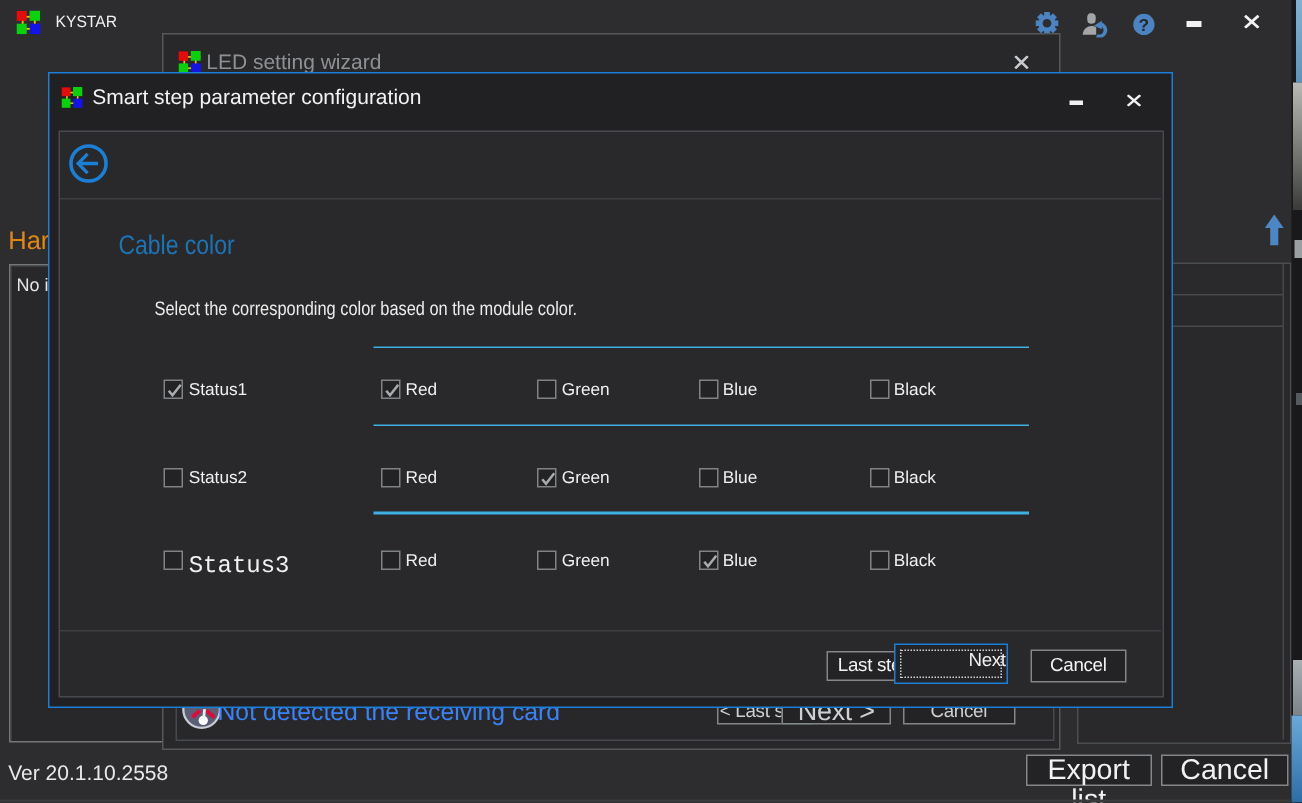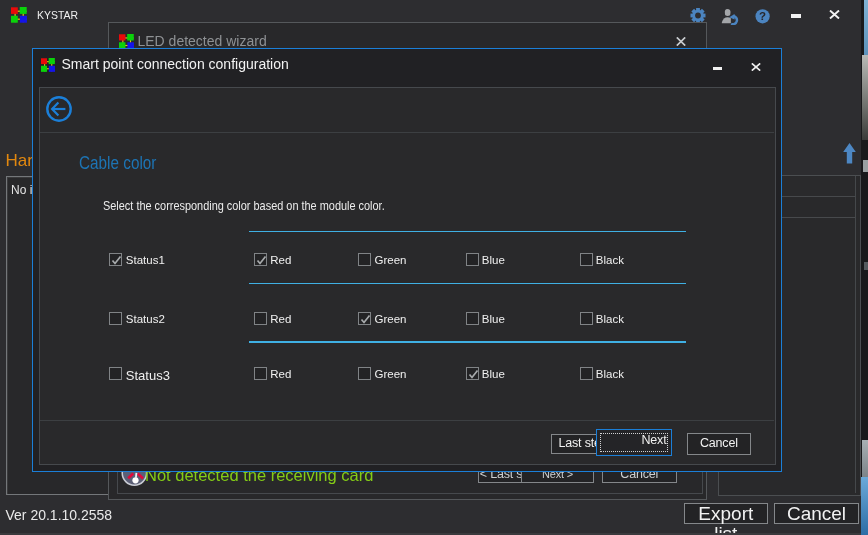--- a/index.html
+++ b/index.html
@@ -84,53 +84,53 @@
   <svg class="abs" style="left:10px;top:11px;" width="16" height="16" viewBox="0 0 17 17">
     <rect x="3.5" y="1.2" width="1.2" height="14" fill="#e8c410"></rect>
     <rect x="11.6" y="1.2" width="1.2" height="14" fill="#e8c410"></rect>
     <rect x="1" y="3.6" width="14.5" height="1.2" fill="#e8c410"></rect>
     <rect x="1" y="11.6" width="14.5" height="1.2" fill="#e8c410"></rect>
     <rect x="0" y="0.3" width="6.8" height="6.6" fill="#e90a0a"></rect>
     <rect x="8.7" y="0" width="7" height="6.9" fill="#0ad20a"></rect>
     <rect x="0" y="8.8" width="6.8" height="6.9" fill="#0ad20a"></rect>
     <rect x="8.9" y="8.8" width="7" height="6.9" fill="#1414e9"></rect>
   </svg>
-  <div class="txt" style="left:28.5px;top:10px;font-size:14px;color:#8e9194;">LED detected wizard</div>
+  <div class="txt" style="left:28.5px;top:10px;font-size:14px;color:#8e9194;">LED setting wizard</div>
   <svg class="abs" style="left:567px;top:14px;" width="10" height="9" viewBox="0 0 10 9">
     <path d="M0.8 0.4 L9.2 8.6 M9.2 0.4 L0.8 8.6" stroke="#c9cccf" stroke-width="1.7"></path>
   </svg>
 
   <div class="abs" style="left:8px;top:33px;width:584px;height:436px;border:1px solid #46494d;"></div>
 
   <svg class="abs" style="left:11.5px;top:437px;" width="27" height="27" viewBox="0 0 27 27">
     <circle cx="13.4" cy="13" r="12.2" fill="#5b5f76" stroke="#c9ccd4" stroke-width="1.5"></circle>
     <path d="M7.2 18.2 L12.3 13.6 M16.6 13.6 L22 18.4" stroke="#e1093c" stroke-width="2.7"></path>
     <path d="M14.9 17.6 L15.4 12.8" stroke="#eceff2" stroke-width="1.8"></path>
     <circle cx="14.5" cy="20.3" r="3.1" fill="#ffffff"></circle>
   </svg>
-  <div class="txt" style="left:36px;top:442.5px;font-size:16.5px;color:#84cc16;">Not detected the receiving card</div>
+  <div class="txt" style="left:36px;top:442.5px;font-size:16.5px;color:#3b82f6;">Not detected the receiving card</div>
 
   <div class="btn" style="left:368.5px;top:441.5px;width:64px;height:18px;line-height:16px;font-size:12.5px;letter-spacing:-0.2px;color:#cdd0d2;overflow:hidden;">&lt; Last step</div>
-  <div class="btn" style="left:412px;top:441.5px;width:73px;height:18px;line-height:16px;font-size:11px;letter-spacing:-0.2px;color:#cdd0d2;">Next &gt;</div>
+  <div class="btn" style="left:412px;top:441.5px;width:73px;height:18px;line-height:16px;font-size:18px;letter-spacing:-0.2px;color:#cdd0d2;">Next &gt;</div>
   <div class="btn" style="left:492.8px;top:441.5px;width:74.8px;height:18px;line-height:16px;font-size:12.5px;letter-spacing:-0.2px;color:#cdd0d2;">Cancel</div>
 </div>
 
 <div class="abs" style="left:32px;top:48px;width:748px;height:422px;border:1.5px solid #1b7fd8;background:#212124;">
 
   <svg class="abs" style="left:7.5px;top:8.5px;" width="15" height="15" viewBox="0 0 17 17">
     <rect x="3.5" y="1.2" width="1.2" height="14" fill="#e8c410"></rect>
     <rect x="11.6" y="1.2" width="1.2" height="14" fill="#e8c410"></rect>
     <rect x="1" y="3.6" width="14.5" height="1.2" fill="#e8c410"></rect>
     <rect x="1" y="11.6" width="14.5" height="1.2" fill="#e8c410"></rect>
     <rect x="0" y="0.3" width="6.8" height="6.6" fill="#e90a0a"></rect>
     <rect x="8.7" y="0" width="7" height="6.9" fill="#0ad20a"></rect>
     <rect x="0" y="8.8" width="6.8" height="6.9" fill="#0ad20a"></rect>
     <rect x="8.9" y="8.8" width="7" height="6.9" fill="#1414e9"></rect>
   </svg>
-  <div class="txt" style="left:28.5px;top:7px;font-size:14px;color:#f2f2f2;">Smart point connection configuration</div>
+  <div class="txt" style="left:28.5px;top:7px;font-size:14px;color:#f2f2f2;">Smart step parameter configuration</div>
   <div class="abs" style="left:680px;top:18px;width:9.3px;height:3.2px;background:#f0f0f0;"></div>
   <svg class="abs" style="left:718px;top:14px;" width="10" height="8" viewBox="0 0 10 8">
     <path d="M0.8 0.4 L9.2 7.6 M9.2 0.4 L0.8 7.6" stroke="#f0f0f0" stroke-width="1.7"></path>
   </svg>
 
   <div class="abs" style="left:6px;top:38px;width:734.5px;height:376px;border:1px solid #46494d;background:#29292b;"></div>
 
   <svg class="abs" style="left:12px;top:46px;" width="28" height="28" viewBox="0 0 28 28">
     <circle cx="14" cy="14" r="11.7" fill="none" stroke="#1b7fd8" stroke-width="2.4"></circle>
     <path d="M7.6 14 L20.4 14" stroke="#1b7fd8" stroke-width="2.2"></path>
@@ -173,39 +173,39 @@
         <path d="M2.5 6.5 L5 9.5 L10.5 2.5" fill="none" stroke="#a8abad" stroke-width="1.7"></path>
       </svg>
     </div>
   <div class="txt" style="left:341.5px;top:263.5px;font-size:11.5px;">Green</div>
   <div class="cb" style="left:433px;top:262.8px;"></div>
   <div class="txt" style="left:448.8px;top:263.5px;font-size:11.5px;">Blue</div>
   <div class="cb" style="left:546.5px;top:262.8px;"></div>
   <div class="txt" style="left:562.8px;top:263.5px;font-size:11.5px;">Black</div>
 
   <div class="cb" style="left:75.5px;top:317.8px;"></div>
-  <div class="txt" style="left:92.8px;top:318.5px;font-size:13px;">Status3</div>
+  <div class="txt" style="left:92.8px;top:318.5px;font-size:16px;font-family:Liberation Mono, monospace;">Status3</div>
   <div class="cb" style="left:221px;top:317.8px;"></div>
   <div class="txt" style="left:237.3px;top:318.5px;font-size:11.5px;">Red</div>
   <div class="cb" style="left:325px;top:317.8px;"></div>
   <div class="txt" style="left:341.5px;top:318.5px;font-size:11.5px;">Green</div>
   <div class="cb" style="left:433px;top:317.8px;">
       <svg width="13" height="13" viewBox="0 0 13 13">
         <path d="M2.5 6.5 L5 9.5 L10.5 2.5" fill="none" stroke="#a8abad" stroke-width="1.7"></path>
       </svg>
     </div>
   <div class="txt" style="left:448.8px;top:318.5px;font-size:11.5px;">Blue</div>
   <div class="cb" style="left:546.5px;top:317.8px;"></div>
   <div class="txt" style="left:562.8px;top:318.5px;font-size:11.5px;">Black</div>
 
   <div class="abs" style="left:7px;top:371px;width:733.5px;height:1px;background:#3c3f42;"></div>
   <div class="btn" style="left:518px;top:384.5px;width:64px;height:20.3px;line-height:17px;font-size:12.5px;letter-spacing:-0.2px;">Last step</div>
   <div class="abs" style="left:562.5px;top:379.9px;width:76px;height:26.8px;border:1.5px solid #1b7fd8;background:#242427;box-sizing:border-box;">
     <div class="abs" style="left:3px;top:3px;right:3px;bottom:3px;border:1px dotted #cfd0d2;"></div>
-    <div class="txt" style="left:0;right:0;top:3.5px;text-align:left;font-size:12.5px;letter-spacing:-0.2px;padding-left:45px;">Next</div>
+    <div class="txt" style="left:0;right:0;top:3.5px;text-align:right;font-size:12.5px;letter-spacing:-0.2px;padding-left:45px;">Next</div>
   </div>
   <div class="btn" style="left:653.9px;top:384px;width:64px;height:21.6px;line-height:18px;font-size:12.5px;letter-spacing:-0.2px;">Cancel</div>
 </div>
 
 <div class="txt" style="left:5.5px;top:506.5px;font-size:14px;color:#e9e9e9;">Ver 20.1.10.2558</div>
 <div class="btn" style="left:683.5px;top:502.9px;width:84.6px;height:21.4px;line-height:20px;">Export list</div>
 <div class="btn" style="left:774.4px;top:502.9px;width:84.2px;height:21.4px;line-height:20px;">Cancel</div>
 <div class="abs" style="left:0;top:533px;width:861px;height:2px;background:#3a3a3d;"></div>
 
 </body></html>

